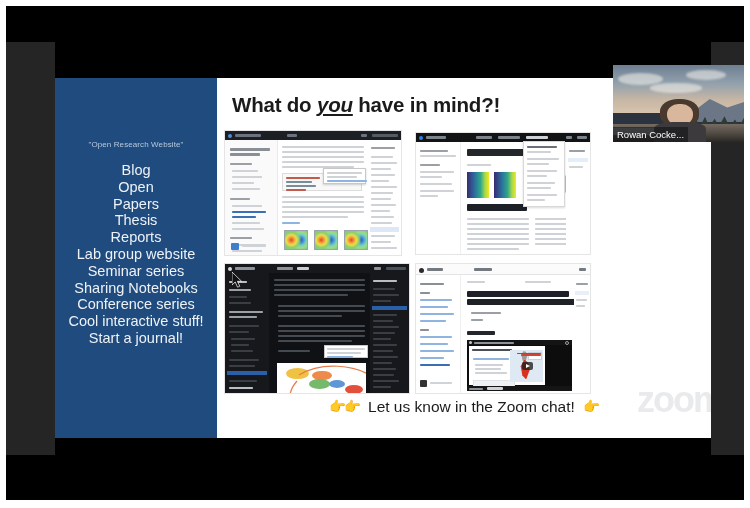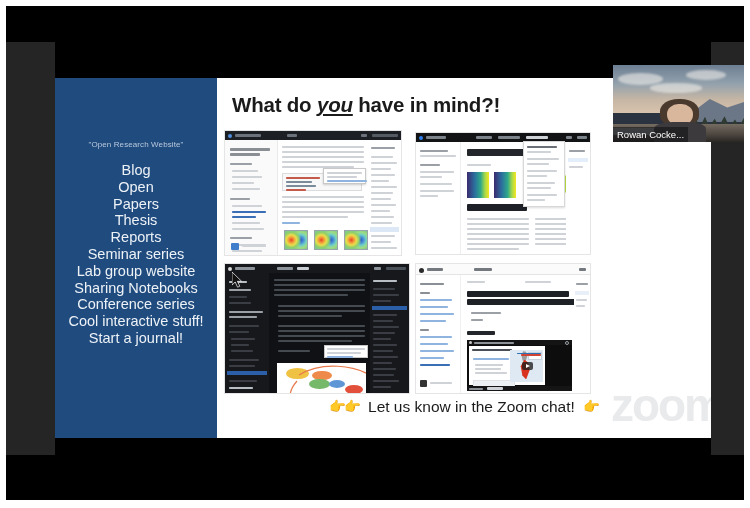--- a/index.html
+++ b/index.html
@@ -172,21 +172,21 @@
     font-size: 15.5px;
     color:#1b1b1b;
     white-space: nowrap;
   }
   .cta .hand { font-size: 13.5px; vertical-align: 1px; letter-spacing:-2px; }
   .cta .txt { margin: 0 9px; }
 
   .zoom-mark {
     position:absolute;
     right: -12px; top: 304px;
-    font-size: 46px;
+    font-size: 36px;
     font-weight: 700;
     color: #e9eaec;
     letter-spacing: -2px;
     line-height: 1;
     user-select:none;
   }
 
   
   .cursor { position:absolute; left:232px; top:272px; width:12px; height:16px; }
 
@@ -269,22 +269,22 @@
   <div class="slide">
 
     <div class="slide-blue">
       <div class="blue-quote">"Open Research Website"</div>
       <ul class="blue-list">
         <li>Blog</li>
         <li>Open</li>
         <li>Papers</li>
         <li>Thesis</li>
         <li>Reports</li>
+        <li>Lab group website</li>
         <li>Seminar series</li>
-        <li>Lab group website</li>
         <li>Sharing Notebooks</li>
         <li>Conference series</li>
         <li>Cool interactive stuff!</li>
         <li>Start a journal!</li>
       </ul>
     </div>
 
     <div class="slide-body">
 
       <div class="slide-title"><span>What do </span><i>you</i><span> have in mind?!</span></div>

